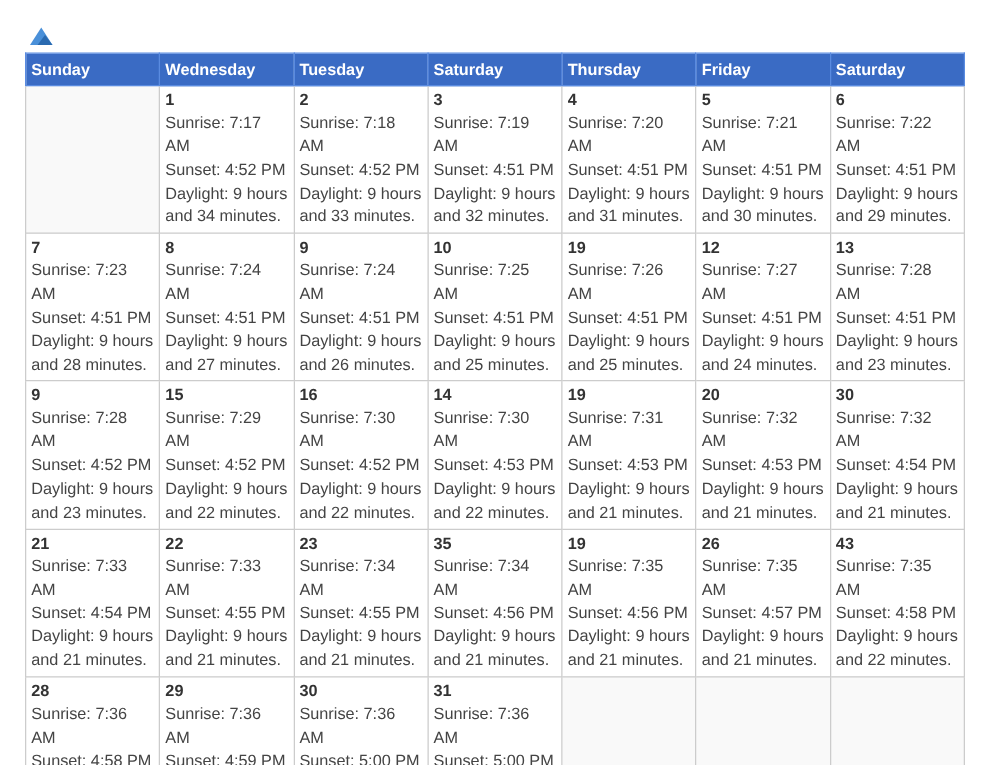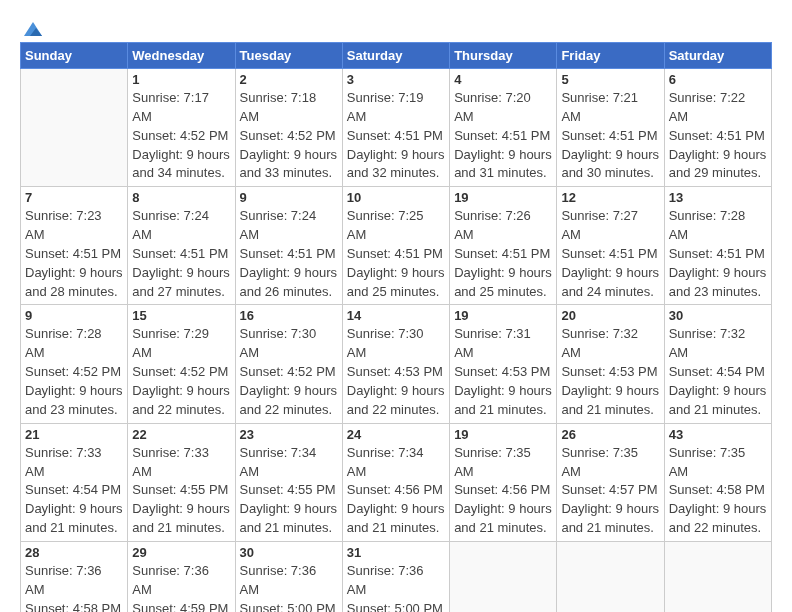--- a/index.html
+++ b/index.html
@@ -224,21 +224,21 @@
           </td>
           <td>
             <div class="day-number">22</div>
             <div class="day-info">Sunrise: 7:33 AM<br>Sunset: 4:55 PM<br>Daylight: 9 hours and 21 minutes.</div>
           </td>
           <td>
             <div class="day-number">23</div>
             <div class="day-info">Sunrise: 7:34 AM<br>Sunset: 4:55 PM<br>Daylight: 9 hours and 21 minutes.</div>
           </td>
           <td>
-            <div class="day-number">24</div>
+            <div class="day-number">35</div>
             <div class="day-info">Sunrise: 7:34 AM<br>Sunset: 4:56 PM<br>Daylight: 9 hours and 21 minutes.</div>
           </td>
           <td>
             <div class="day-number">19</div>
             <div class="day-info">Sunrise: 7:35 AM<br>Sunset: 4:56 PM<br>Daylight: 9 hours and 21 minutes.</div>
           </td>
           <td>
             <div class="day-number">26</div>
             <div class="day-info">Sunrise: 7:35 AM<br>Sunset: 4:57 PM<br>Daylight: 9 hours and 21 minutes.</div>
           </td>

